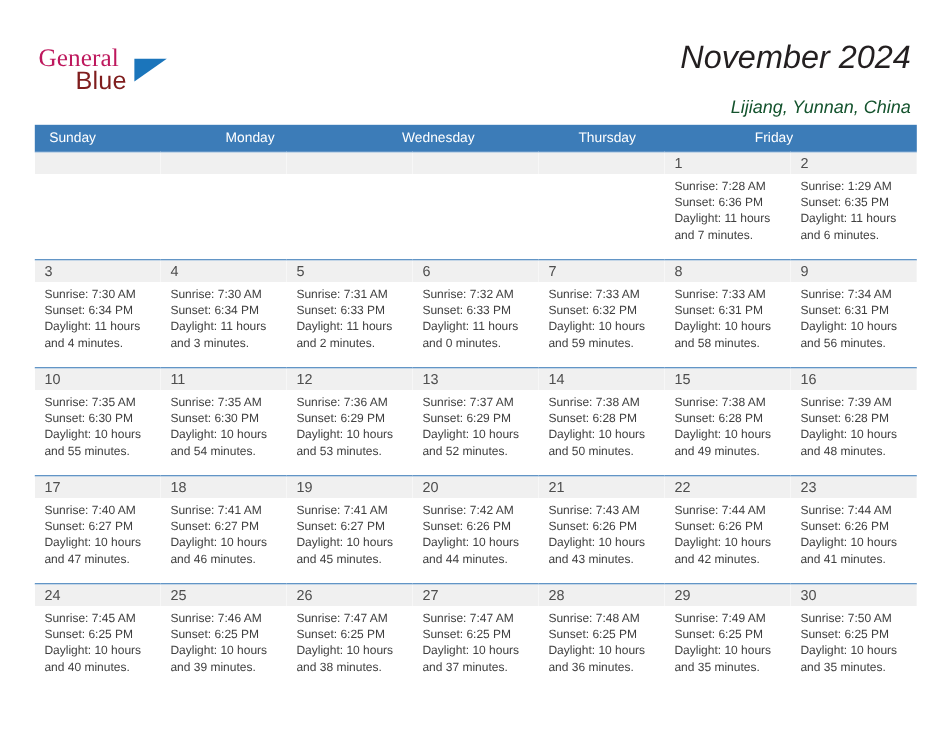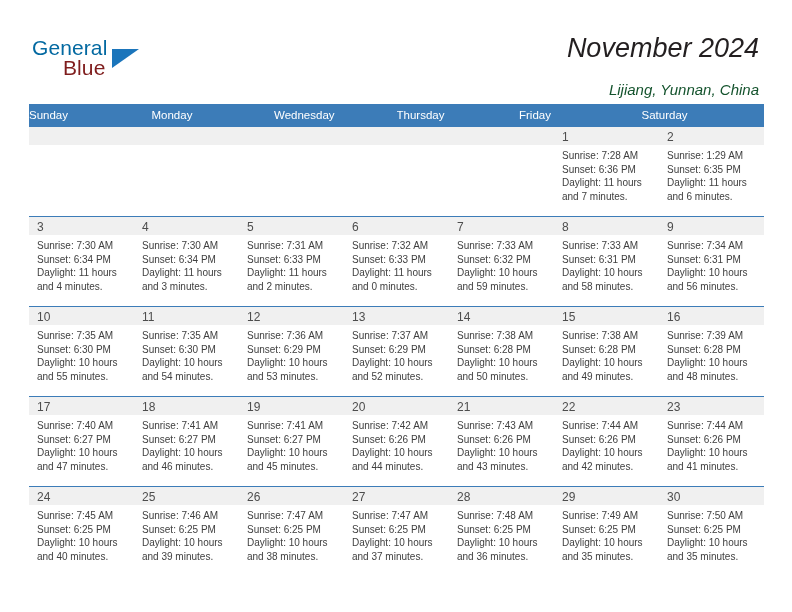--- a/index.html
+++ b/index.html
@@ -31,24 +31,24 @@
     position: absolute;
     left: 32px;
     top: 36px;
     width: 180px;
     height: 52px;
   }
   .logo-general {
     position: absolute;
     left: 0; top: 0;
     font-size: 21px;
-    color: #0369a1;
+    color: #be185d;
     letter-spacing: .1px;
     line-height: 24px;
-    font-family: Liberation Sans, sans-serif;
+    font-family: Liberation Serif, serif;
   }
   .logo-blue {
     position: absolute;
     left: 31px; top: 20px;
     font-size: 21px;
     color: #7f1d1d;
     letter-spacing: .1px;
     line-height: 24px;
     font-family: "Liberation Sans", sans-serif;
   }
@@ -92,21 +92,21 @@
     display: flex;
     width: 735px;
     height: 22px;
     background: #3c7cb8;
   }
   .weekday {
     flex: 1 1 0;
     color: #ffffff;
     font-size: 11.5px;
     line-height: 22px;
-    padding-left: 0;
+    padding-left: 12px;
     white-space: nowrap;
     overflow: hidden;
   }
   .week-row {
     display: flex;
     width: 735px;
     height: 90px;
   }
   .day-cell {
     flex: 1 1 0;
@@ -157,21 +157,20 @@
 
   </div>
 
   <div class="calendar">
     <div class="weekdays" id="weekday-row">
         <div class="weekday">Sunday</div>
         <div class="weekday">Monday</div>
         <div class="weekday">Wednesday</div>
         <div class="weekday">Thursday</div>
         <div class="weekday">Friday</div>
-        <div class="weekday">Saturday</div>
       </div>
     <div id="weeks-container">
         <div class="week-row">
           <div class="day-cell empty">
             <div class="day-num-strip"><span class="day-num"></span></div>
             <div class="day-body"></div>
           </div>
           <div class="day-cell empty">
             <div class="day-num-strip"><span class="day-num"></span></div>
             <div class="day-body"></div>

